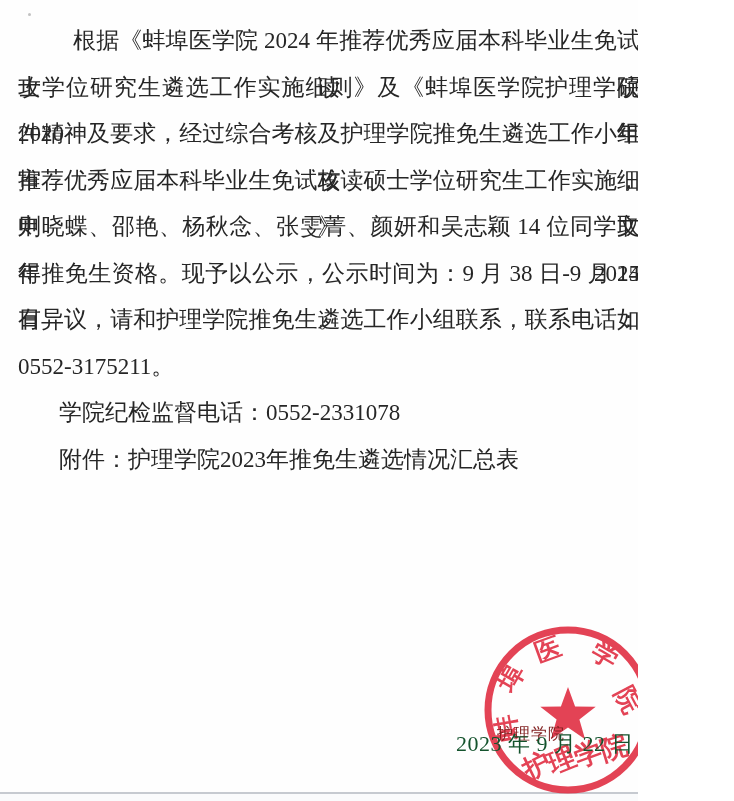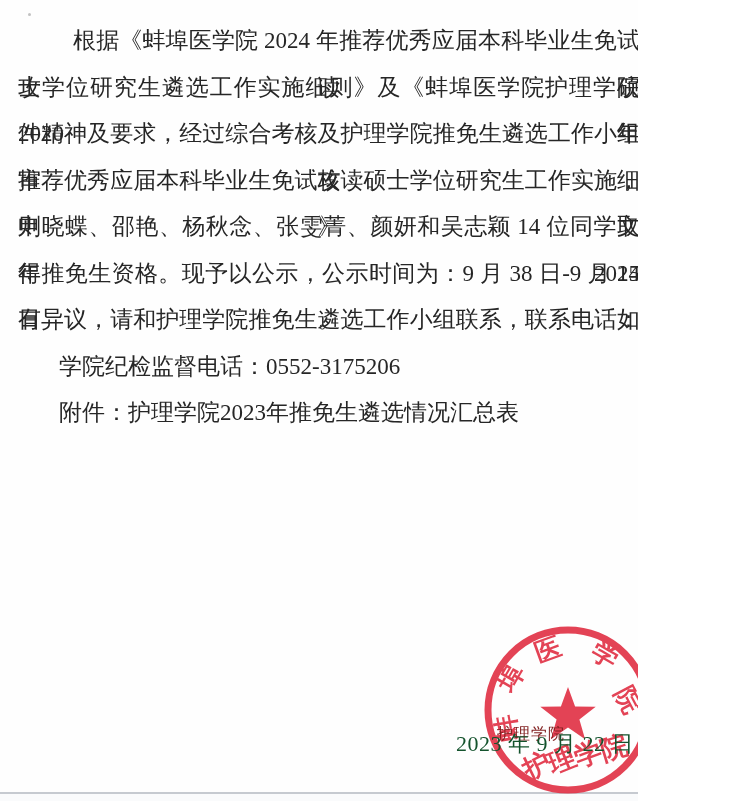--- a/index.html
+++ b/index.html
@@ -105,21 +105,22 @@
 <div class="page">
 
   <div class="body-text">
     <div class="line j first-indent">根据《蚌埠医学院 2024 年推荐优秀应届本科毕业生免试攻读硕</div>
     <div class="line j">士学位研究生遴选工作实施细则》及《蚌埠医学院护理学院 2020 年</div>
     <div class="line j">件精神及要求，经过综合考核及护理学院推免生遴选工作小组审核，</div>
     <div class="line j">推荐优秀应届本科毕业生免试攻读硕士学位研究生工作实施细则》文</div>
     <div class="line j">申晓蝶、邵艳、杨秋念、张雯菁、颜妍和吴志颖 14 位同学取得 2015</div>
     <div class="line j">年推免生资格。现予以公示，公示时间为：9 月 38 日-9 月 24 日。如</div>
     <div class="line j">有异议，请和护理学院推免生遴选工作小组联系，联系电话：</div>
-    <div class="line sub-indent">学院纪检监督电话：0552-3175206</div>
+    <div class="line">0552-3175211。</div>
+    <div class="line sub-indent">学院纪检监督电话：0552-2331078</div>
     <div class="line sub-indent">附件：护理学院2023年推免生遴选情况汇总表</div>
   </div>
 
   <svg class="seal" viewBox="0 0 190 190" xmlns="http://www.w3.org/2000/svg">
     <circle cx="95" cy="95" r="80" fill="none" stroke="#e23549" stroke-width="7"></circle>
     <polygon fill="#e23549" points="95,72 102.1,91.6 122.7,91.7 106.4,104.4 112.1,124.3 95,112.5 77.9,124.3 83.6,104.4 67.3,91.7 87.9,91.6"></polygon>
     <text class="ring-char" transform="translate(34,113) rotate(-100)" text-anchor="middle" dominant-baseline="central">蚌</text>
     <text class="ring-char" transform="translate(38,63) rotate(-60)" text-anchor="middle" dominant-baseline="central">埠</text>
     <text class="ring-char" transform="translate(75,35) rotate(-20)" text-anchor="middle" dominant-baseline="central">医</text>
     <text class="ring-char" transform="translate(132,40) rotate(30)" text-anchor="middle" dominant-baseline="central">学</text>

